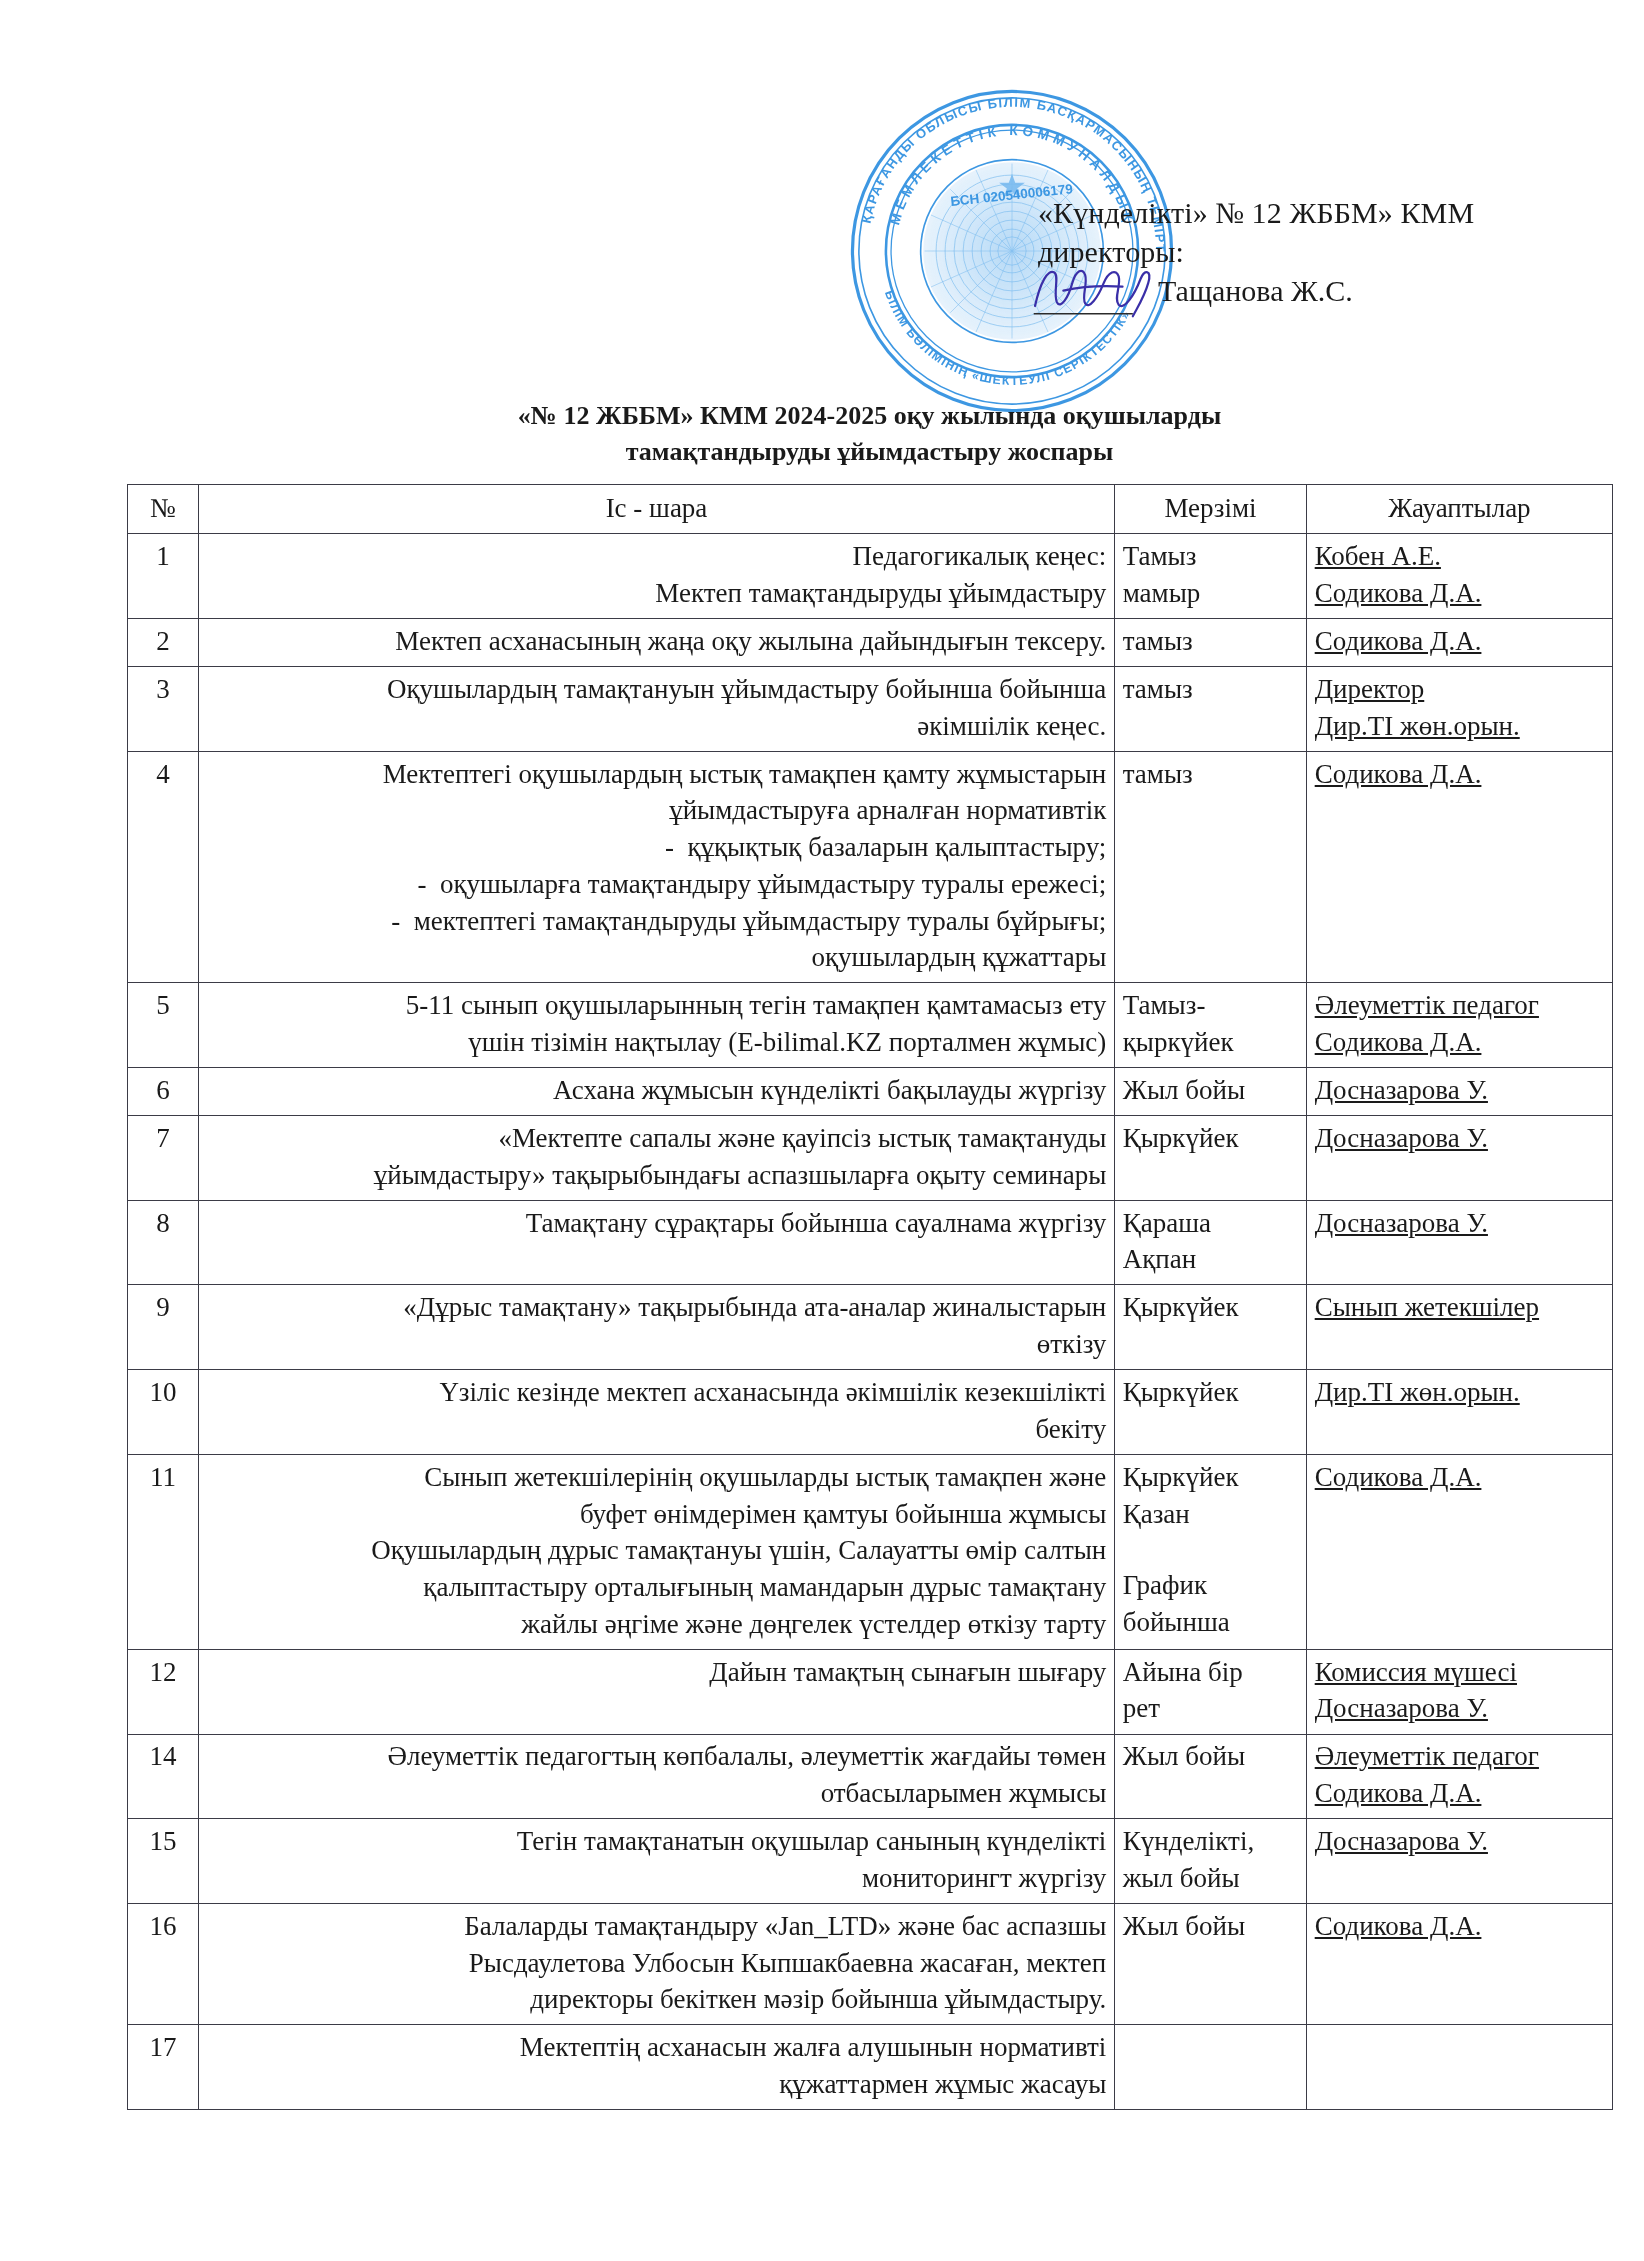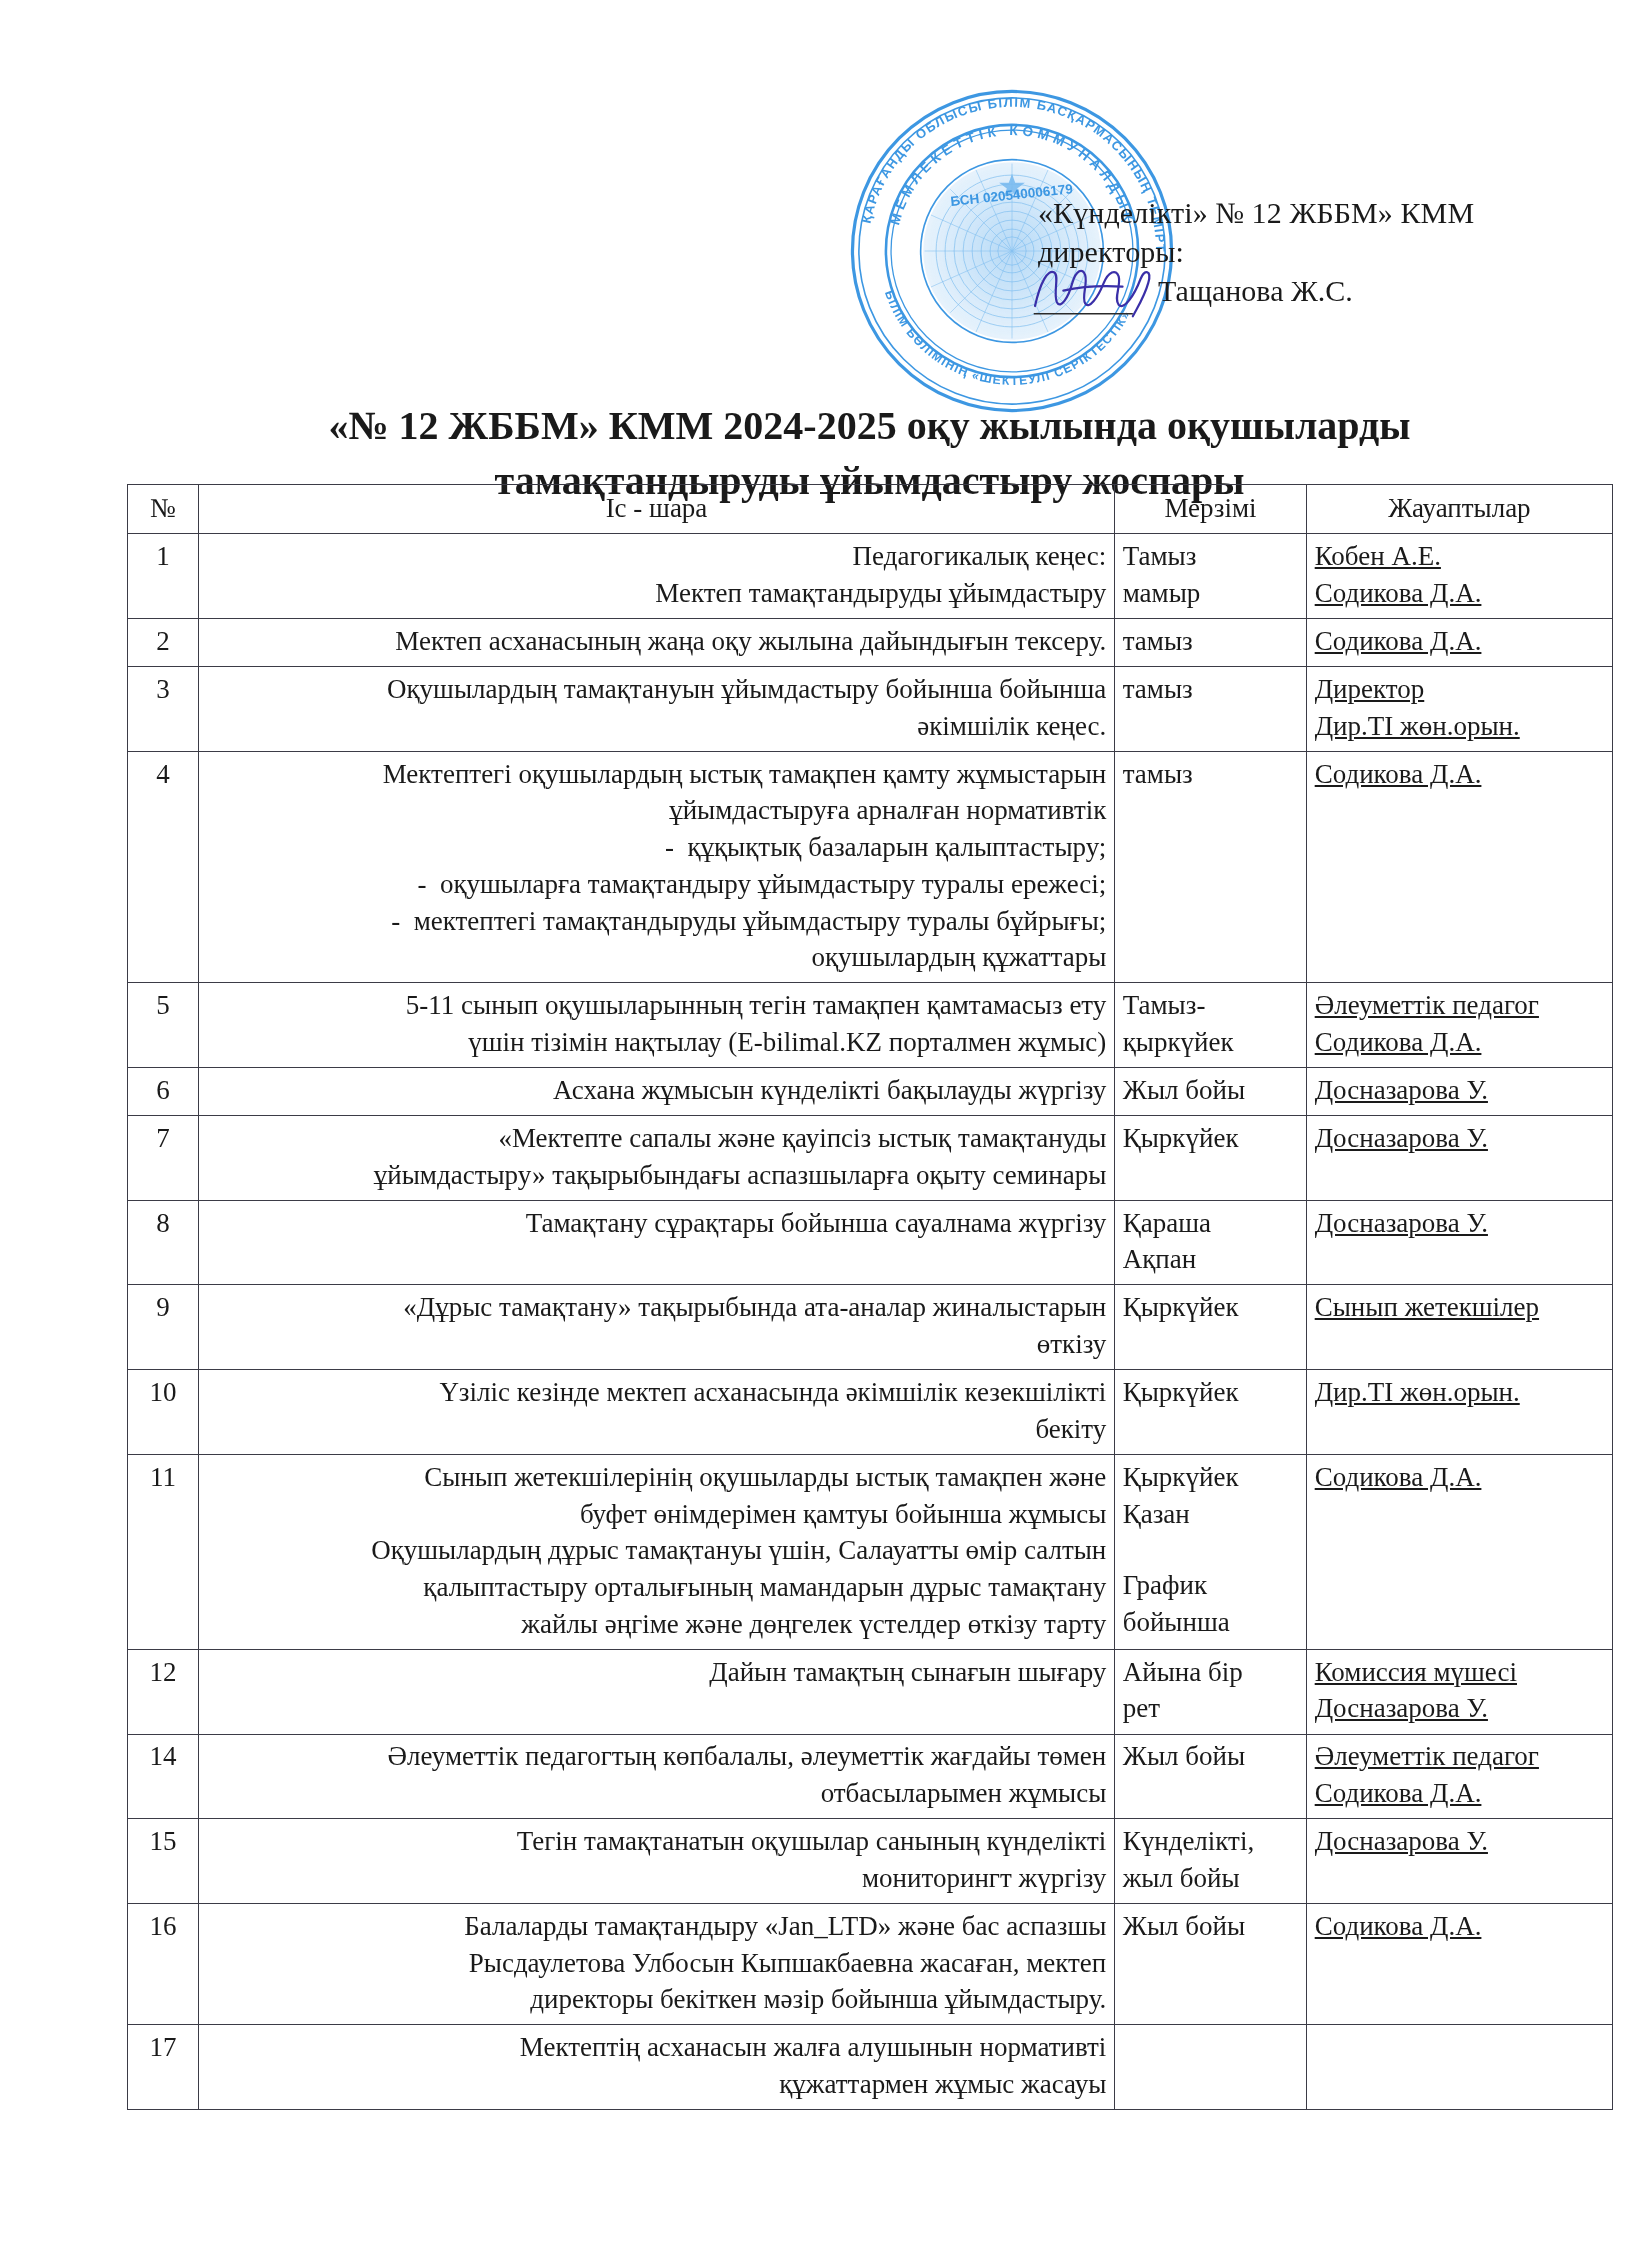--- a/index.html
+++ b/index.html
@@ -59,21 +59,21 @@
     opacity: 0.92;
   }
 
   
   .doc-title {
     position: absolute;
     left: 127px;
     top: 398px;
     width: 1485px;
     text-align: center;
-    font-size: 40px;
+    font-size: 26px;
     font-weight: bold;
     line-height: 1.38;
     z-index: 3;
   }
 
   
   .plan-table {
     position: absolute;
     left: 127px;
     top: 484px;

